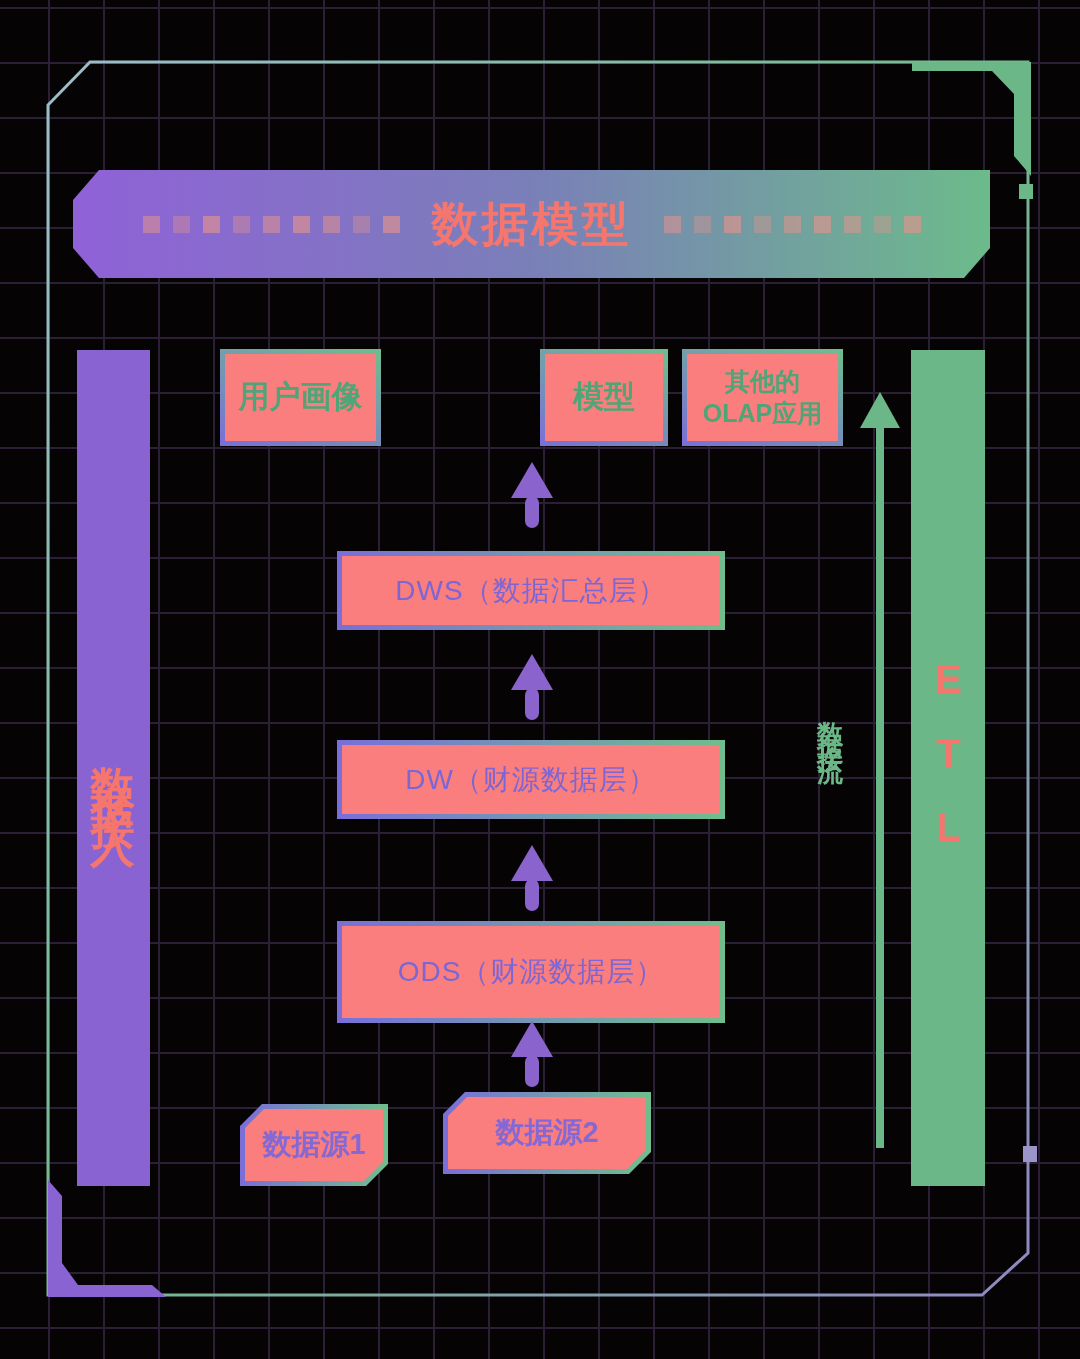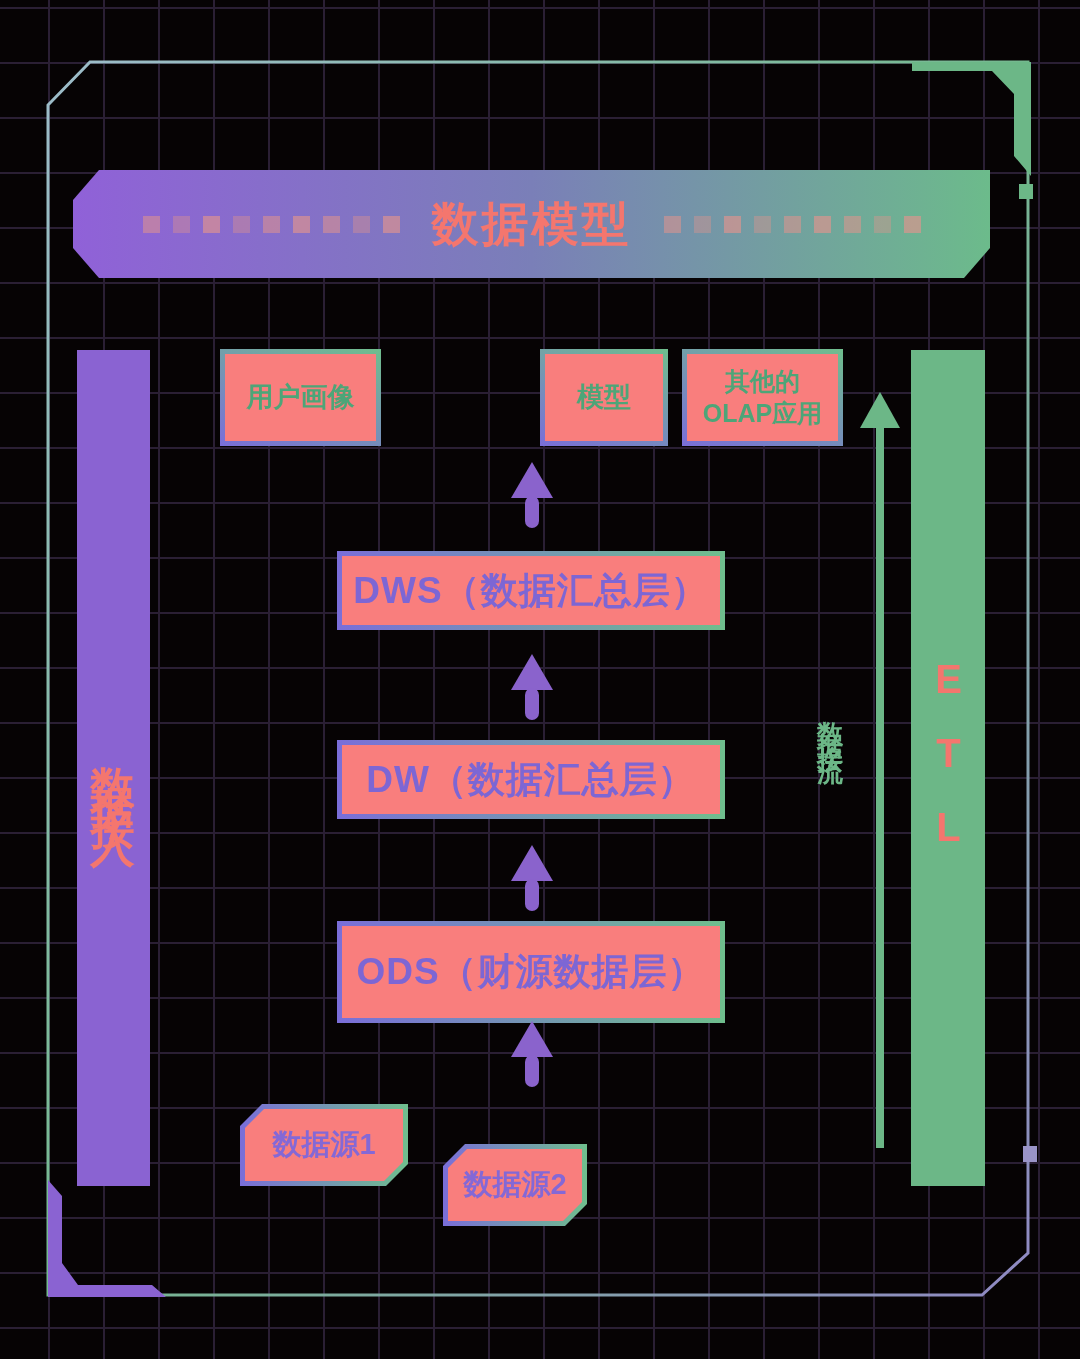--- a/index.html
+++ b/index.html
@@ -57,43 +57,43 @@
   .gbox{
     position:absolute; padding:5px;
     background:linear-gradient(200deg, var(--border-green), var(--border-purple));
     box-sizing:border-box;
   }
   .gbox .inner{
     width:100%; height:100%; background:var(--box-pink);
     display:flex; flex-direction:column; align-items:center; justify-content:center;
     text-align:center;
   }
-  .topbox .inner{color:var(--text-green); font-weight:bold; font-size:27px; line-height:1.25;}
+  .topbox .inner{color:var(--text-green); font-weight:bold; font-size:31px; line-height:1.25;}
   .layerbox{background:linear-gradient(90deg, var(--border-purple), var(--border-green));}
-  .layerbox .inner{color:var(--text-purple); font-weight:bold; font-size:37px; letter-spacing:1px;}
+  .layerbox .inner{color:var(--text-purple); font-weight:normal; font-size:28px; letter-spacing:1px;}
   .srcbox{
     background:linear-gradient(90deg, var(--border-purple), var(--border-green));
     clip-path:polygon(22px 0, 100% 0, 100% calc(100% - 22px), calc(100% - 22px) 100%, 0 100%, 0 22px);
   }
   .srcbox .inner{
     color:#8468d6; font-weight:bold; font-size:29px;
     clip-path:polygon(19px 0, 100% 0, 100% calc(100% - 19px), calc(100% - 19px) 100%, 0 100%, 0 19px);
   }
 
   
   #topbox-1{left:220px; top:349px; width:161px; height:97px;}
   #topbox-2{left:396px; top:349px; width:128px; height:97px;}
   #topbox-3{left:540px; top:349px; width:128px; height:97px;}
   #topbox-4{left:682px; top:349px; width:161px; height:97px;}
   #topbox-4 .inner{font-size:25px;}
   #layer-dws{left:337px; top:551px; width:388px; height:79px;}
   #layer-dw {left:337px; top:740px; width:388px; height:79px;}
   #layer-ods{left:337px; top:921px; width:388px; height:102px;}
-  #src-1{left:240px; top:1104px; width:168px; height:82px;}
-  #src-2{left:443px; top:1144px; width:144px; height:82px;}
+  #src-1{left:240px; top:1104px; width:148px; height:82px;}
+  #src-2{left:443px; top:1092px; width:208px; height:82px;}
   #src-3{left:647px; top:1104px; width:175px; height:82px;}
 
   .uparrow{position:absolute; width:46px; height:72px;}
   #arrow-1{left:509px; top:460px;}
   #arrow-2{left:509px; top:652px;}
   #arrow-3{left:509px; top:843px;}
   #arrow-4{left:509px; top:1019px;}
 
   .flow-label{
     position:absolute; left:806px; top:700px; width:50px; height:170px;
@@ -176,21 +176,21 @@
       </div>
   </div>
 
   <div class="gbox layerbox" id="layer-dws">
     <div class="inner">
         <span>DWS（数据汇总层）</span>
       </div>
   </div>
   <div class="gbox layerbox" id="layer-dw">
     <div class="inner">
-        <span>DW（数据汇总层）</span>
+        <span>DW（财源数据层）</span>
       </div>
   </div>
   <div class="gbox layerbox" id="layer-ods">
     <div class="inner">
         <span>ODS（财源数据层）</span>
       </div>
   </div>
 
   <div class="gbox srcbox" id="src-1">
     <div class="inner">

